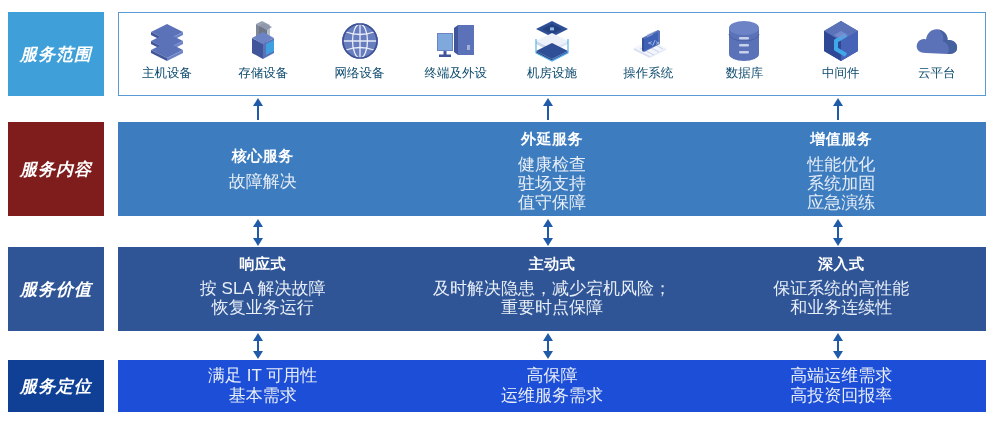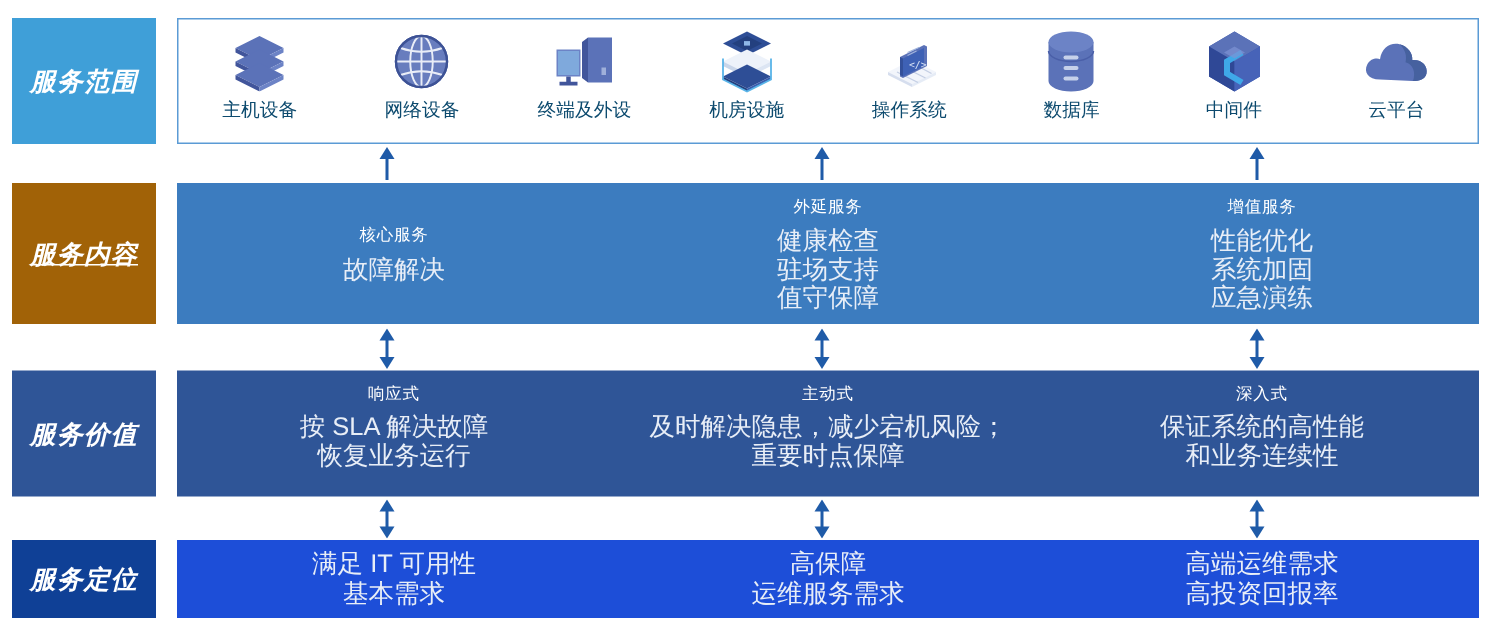--- a/index.html
+++ b/index.html
@@ -53,21 +53,21 @@
   .scope-icon { height: 42px; display: flex; align-items: center; justify-content: center; }
   .scope-label {
     margin-top: 3px;
     font-size: 12.5px;
     color: #0c4a6e;
     white-space: nowrap;
   }
 
   
   #row-content { top: 122px; height: 94px; }
-  #row-content .row-label { background: #a16207; text-decoration: underline; }
+  #row-content .row-label { background: #7f1d1d; }
   #row-content .row-panel { background: #3C7CBF; }
 
   
   #row-value { top: 247px; height: 84px; }
   #row-value .row-label { background: #2F5597; }
   #row-value .row-panel { background: #2F5597; }
 
   
   #row-position { top: 360px; height: 52px; }
   #row-position .row-label { background: #0F4096; }
@@ -80,22 +80,22 @@
   }
   .col {
     flex: 1 1 0;
     display: flex; flex-direction: column; align-items: center;
     text-align: center;
     color: #ffffff;
   }
   .col.center-v { justify-content: center; align-items: center; }
   .col.top-v { padding-top: 8px; }
   .col-title {
-    font-weight: normal;
-    font-size: 11px;
+    font-weight: bold;
+    font-size: 15px;
     letter-spacing: .5px;
     margin-bottom: 6px;
   }
   .col-line {
     font-size: 17px;
     line-height: 19px;
     color: #E8EEF7;
     white-space: nowrap;
   }
   #row-value .col-title { margin-bottom: 5px; text-align: right; }
@@ -129,20 +129,38 @@
               <polygon points="35,20 19,28 19,31 35,23" fill="#6C83C6"></polygon>
               <polygon points="19,21 35,29 19,37 3,29" fill="#5B72B8"></polygon>
               <polygon points="3,29 19,37 19,40 3,32" fill="#41559B"></polygon>
               <polygon points="35,29 19,37 19,40 35,32" fill="#6C83C6"></polygon>
             </g>
           </svg>
         </div>
         <div class="scope-label">主机设备</div>
       </div>
 
+      <div class="scope-item">
+        <div class="scope-icon">
+          <svg width="38" height="42" viewBox="0 0 38 42">
+            <g>
+              <polygon points="12,4 18,1 26,5 20,8" fill="#9AA3B5"></polygon>
+              <polygon points="12,4 12,20 20,24 20,8" fill="#7E8797"></polygon>
+              <polygon points="20,8 26,5 26,21 20,24" fill="#B6BDCB"></polygon>
+              <polygon points="15,6 20,3 28,7 23,10" fill="#8F98AB"></polygon>
+              <polygon points="15,6 15,22 23,26 23,10" fill="#6F7787"></polygon>
+              <polygon points="8,18 19,24 19,39 8,33" fill="#41559B"></polygon>
+              <polygon points="19,24 30,18 30,33 19,39" fill="#5B72B8"></polygon>
+              <polygon points="8,18 19,12 30,18 19,24" fill="#6C83C6"></polygon>
+              <polygon points="22,24 30,20 30,31 22,35" fill="#3FA0E0"></polygon>
+            </g>
+          </svg>
+        </div>
+        <div class="scope-label">存储设备</div>
+      </div>
 
       <div class="scope-item">
         <div class="scope-icon">
           <svg width="40" height="40" viewBox="0 0 40 40">
             <circle cx="20" cy="20" r="17" fill="#ffffff" stroke="#4A5FA8" stroke-width="1.6"></circle>
             <ellipse cx="20" cy="20" rx="17" ry="17" fill="#5B72B8" opacity="0.92"></ellipse>
             <g stroke="#E9EDF7" stroke-width="1.3" fill="none">
               <ellipse cx="20" cy="20" rx="7.5" ry="17"></ellipse>
               <line x1="3" y1="20" x2="37" y2="20"></line>
               <path d="M6 11 Q20 16 34 11"></path>

